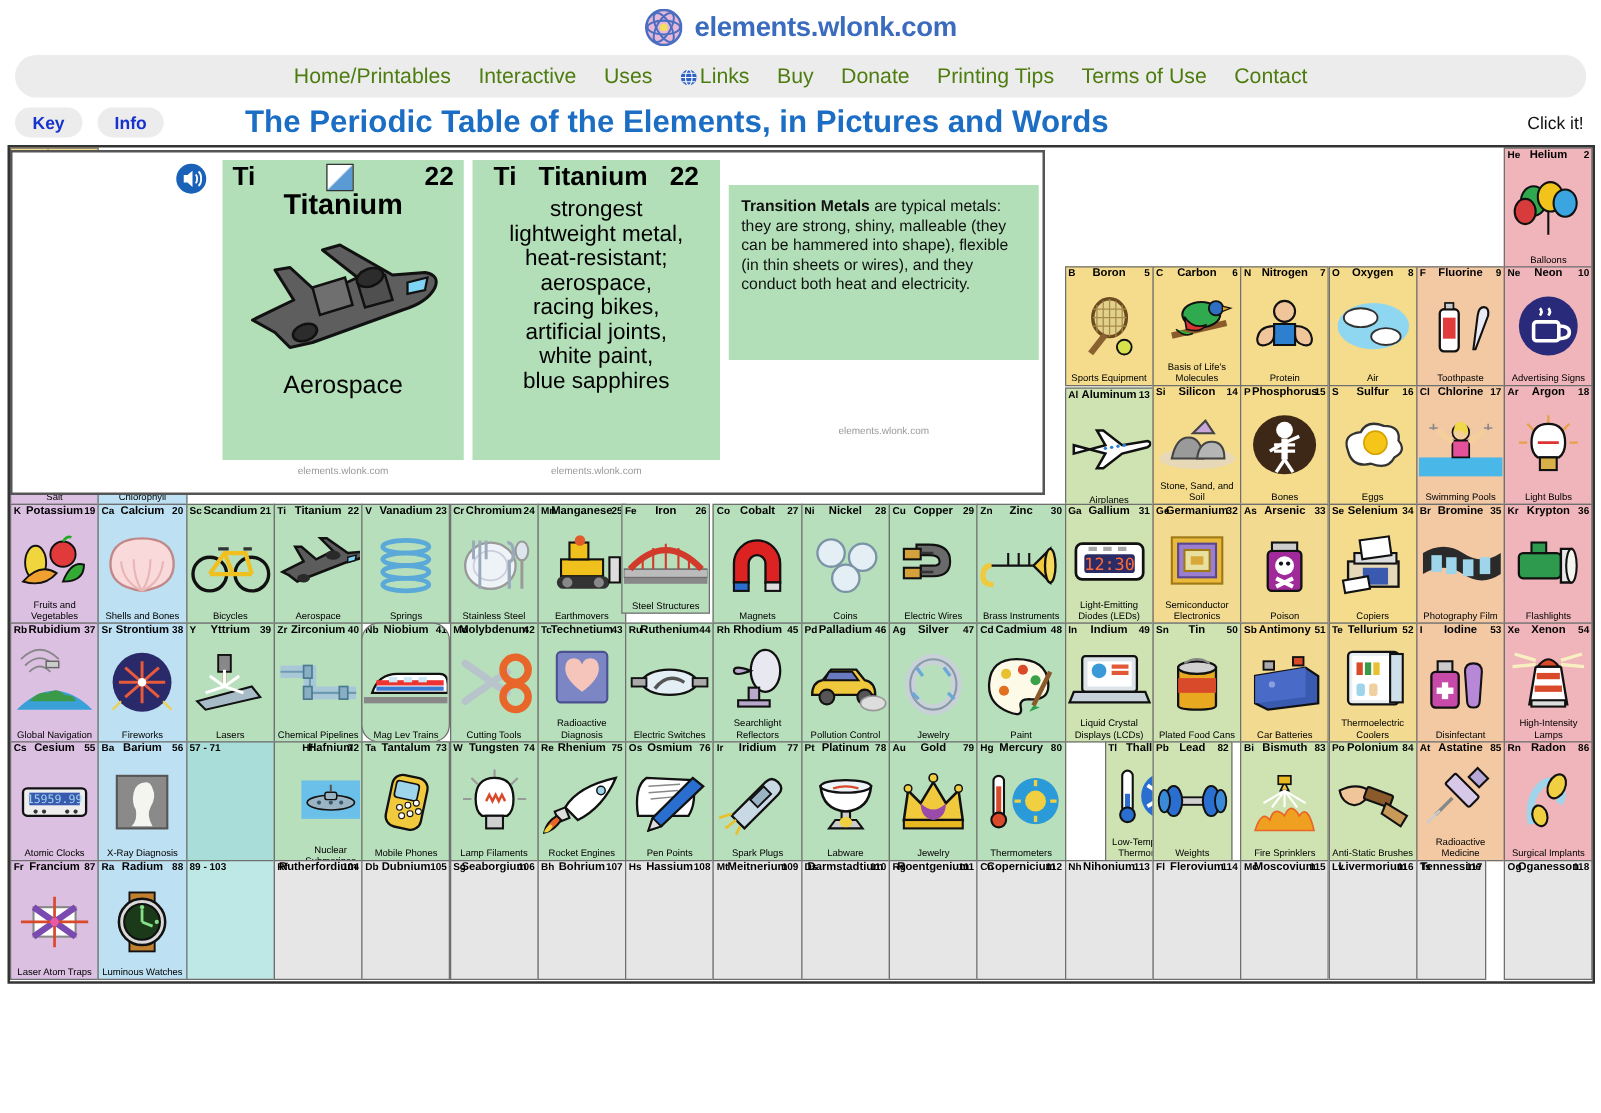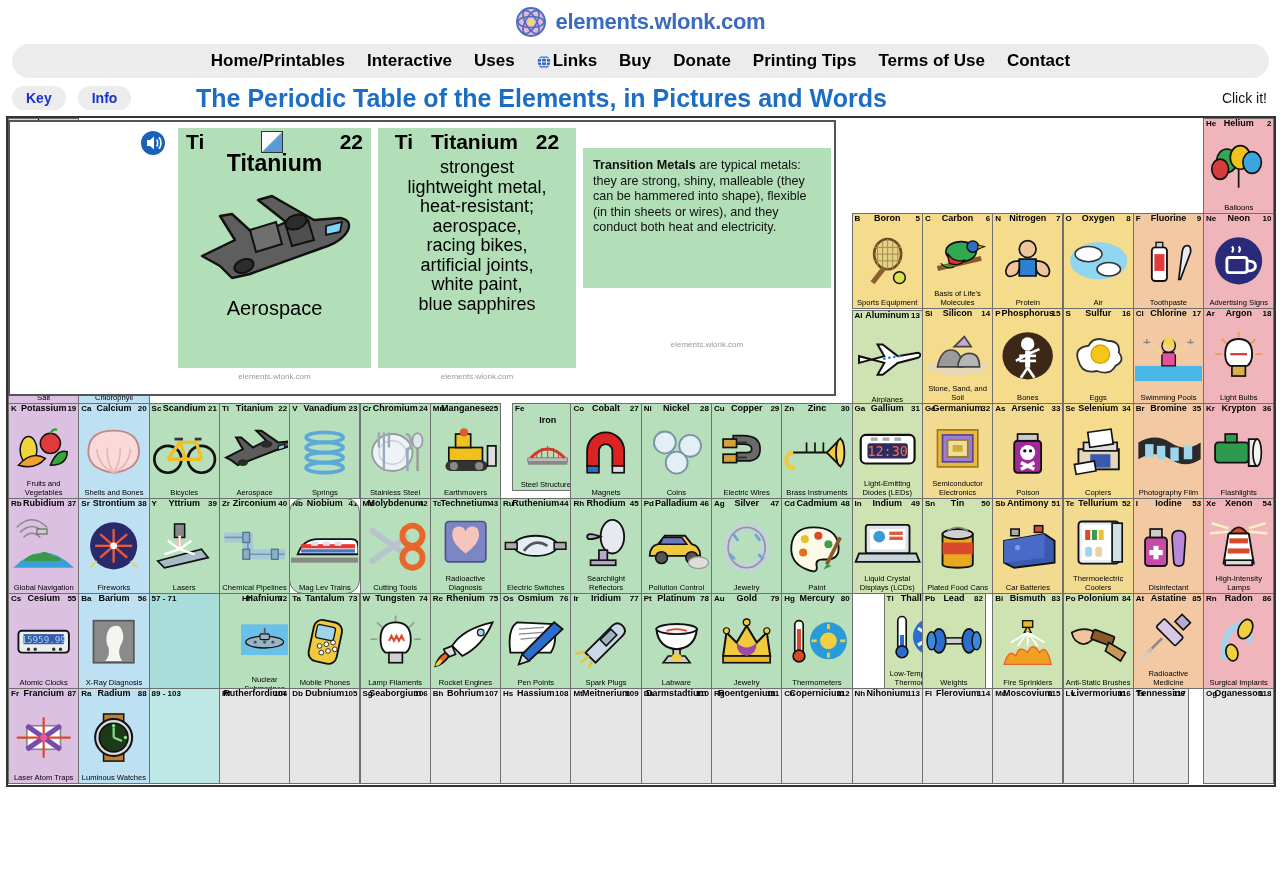--- a/index.html
+++ b/index.html
@@ -26,21 +26,21 @@
 
   .navbar {
     margin: 0 12px;
     height: 34px;
     background: #ececec;
     border-radius: 17px;
     display: flex; align-items: center; justify-content: center;
     gap: 22px;
   }
   .nav-link {
-    font-size: 17px; font-weight: bold; color: #000000;
+    font-size: 17px; font-weight: normal; color: #4d7c0f;
     text-decoration: none; cursor: pointer; white-space: nowrap;
     display: flex; align-items: center; gap: 2px;
   }
   .globe-icon { width: 14px; height: 14px; flex: 0 0 14px; }
 
   
   .title-bar {
     height: 40px; position: relative;
     display: flex; align-items: center;
   }
@@ -714,21 +714,21 @@
           <rect x="14" y="5" width="9" height="8" fill="#f0c01c" stroke="#111" stroke-width="1"></rect>
           <circle cx="19" cy="4" r="2.5" fill="#e05a2b"></circle>
           <rect x="8" y="21" width="25" height="6" rx="3" fill="#333"></rect>
           <circle cx="13" cy="24" r="2.4" fill="#888"></circle>
           <circle cx="28" cy="24" r="2.4" fill="#888"></circle>
           <path d="M33 12 L38 12 L38 24 L33 24z" fill="#ddd" stroke="#111" stroke-width="1"></path>
         </svg>
       </div>
       <div class="use">Earthmovers</div>
     </div>
-    <div class="el c-transition" style="left: 512px; top: 285px; width: 71.3px; height: 88px; gap: 12px;">
+    <div class="el c-transition" style="left: 497px; top: 285px; width: 71.3px; height: 88px;">
       <div class="topline">
         <span>Fe</span>
         <span>26</span>
       </div>
       <div class="ename">Iron</div>
       <div class="pic">
         <svg viewBox="0 0 40 30" width="100%" height="100%" preserveAspectRatio="xMidYMid meet">
           <rect x="0" y="20" width="40" height="4" fill="#bbb" stroke="#555" stroke-width="0.6"></rect>
           <path d="M3 20 q17-18 34 0" fill="none" stroke="#d23b2b" stroke-width="3"></path>
           <g stroke="#d23b2b" stroke-width="1">

